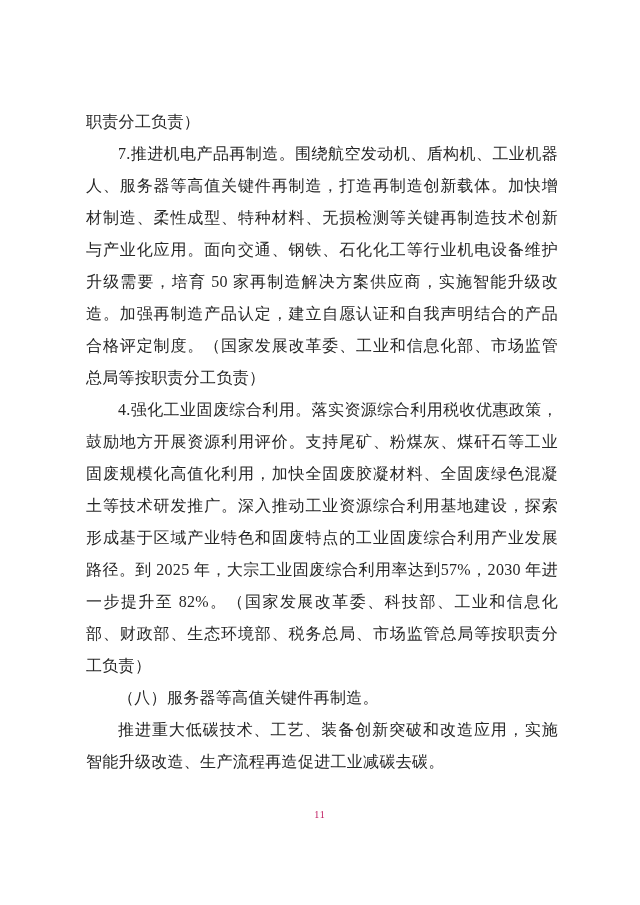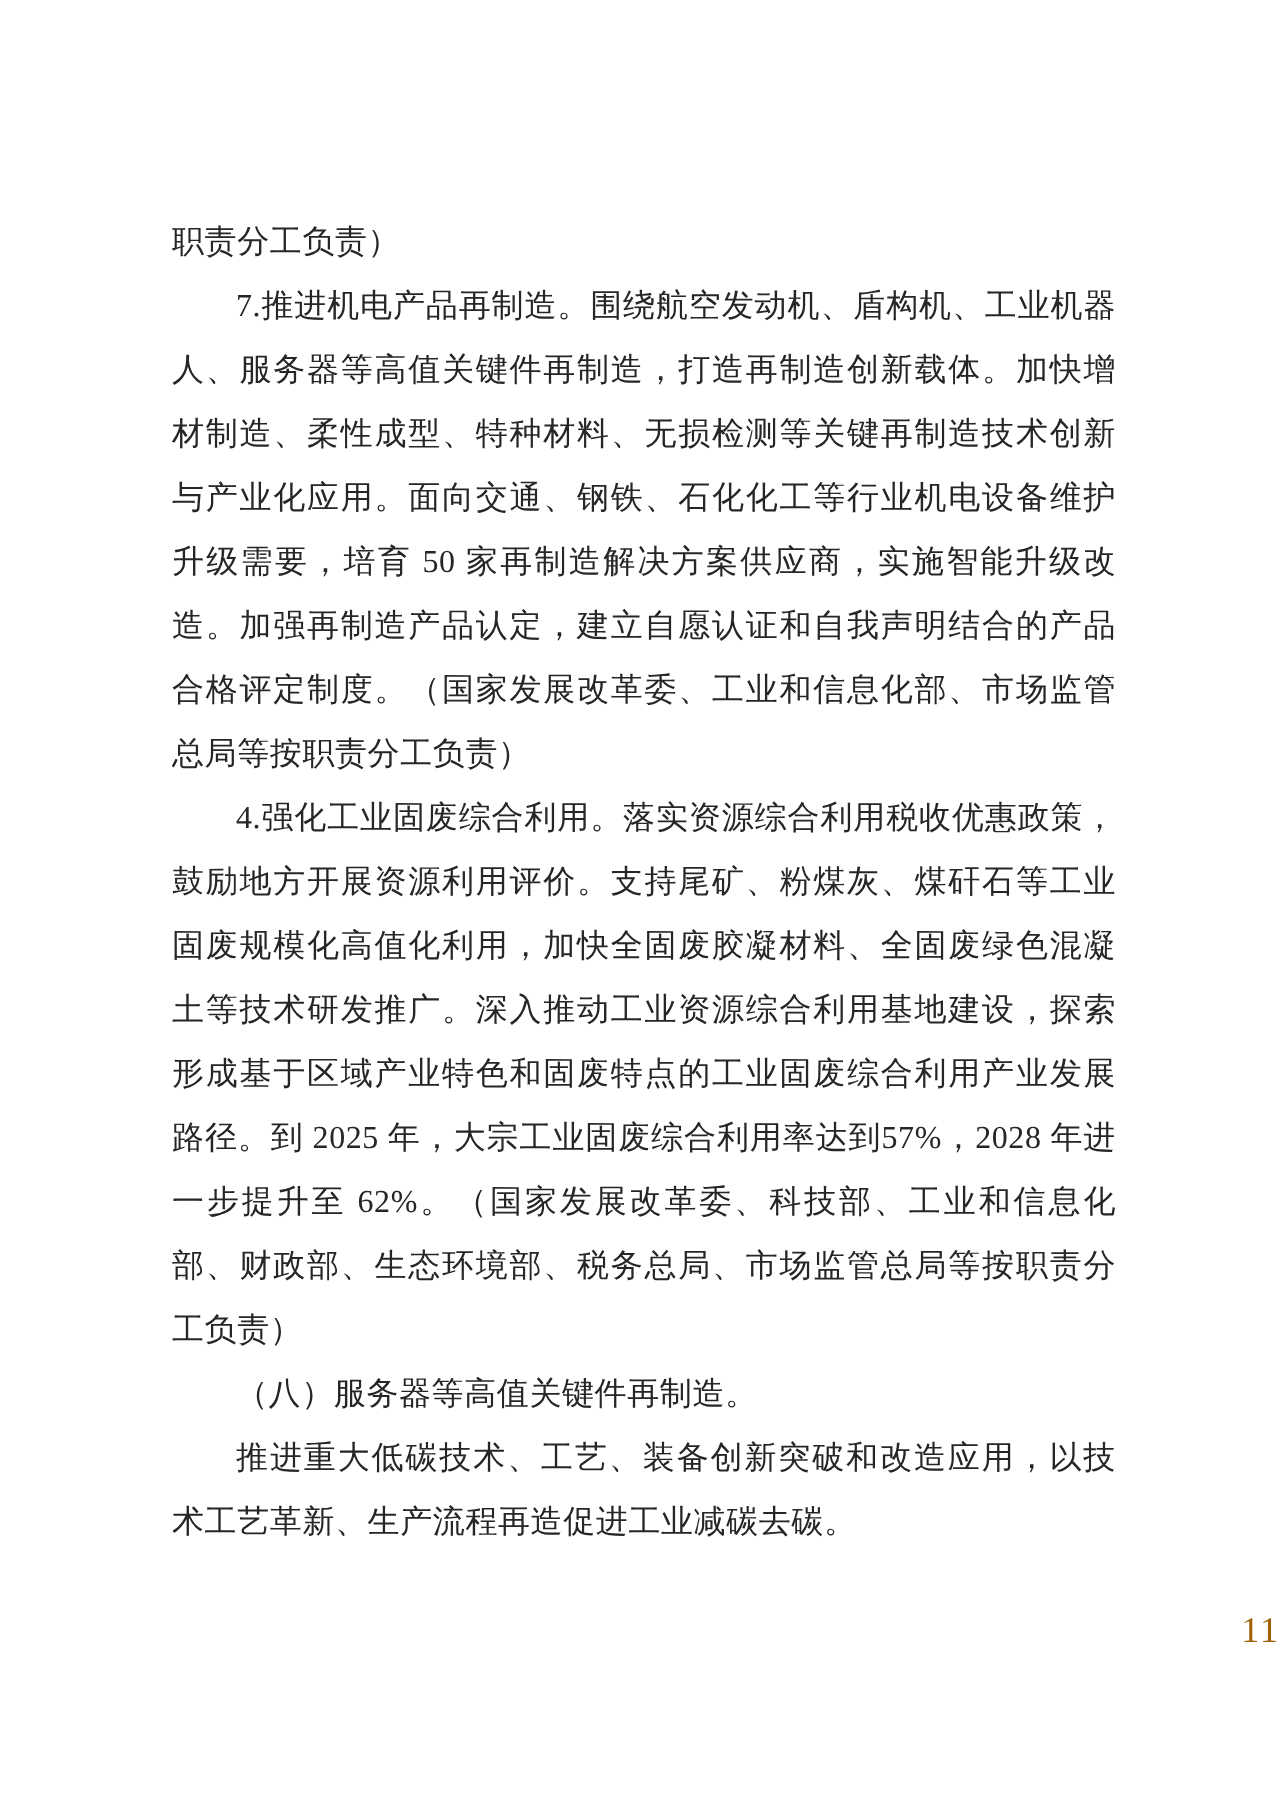--- a/index.html
+++ b/index.html
@@ -32,32 +32,32 @@
     padding: 0;
   }
   .text-block p.indent {
     text-indent: 2em;
   }
   .page-number {
     position: absolute;
     top: 806px;
     left: 0;
     width: 100%;
-    text-align: right;
-    font-size: 18px;
+    text-align: center;
+    font-size: 10px;
     line-height: 18px;
-    color: #a16207;
+    color: #be185d;
     letter-spacing: 1px;
   }
 </style>
 </head>
 <body>
 
 <div class="page">
   <div class="text-block">
       <p>职责分工负责）</p>
       <p class="indent">7.推进机电产品再制造。围绕航空发动机、盾构机、工业机器人、服务器等高值关键件再制造，打造再制造创新载体。加快增材制造、柔性成型、特种材料、无损检测等关键再制造技术创新与产业化应用。面向交通、钢铁、石化化工等行业机电设备维护升级需要，培育 50 家再制造解决方案供应商，实施智能升级改造。加强再制造产品认定，建立自愿认证和自我声明结合的产品合格评定制度。（国家发展改革委、工业和信息化部、市场监管总局等按职责分工负责）</p>
-      <p class="indent">4.强化工业固废综合利用。落实资源综合利用税收优惠政策，鼓励地方开展资源利用评价。支持尾矿、粉煤灰、煤矸石等工业固废规模化高值化利用，加快全固废胶凝材料、全固废绿色混凝土等技术研发推广。深入推动工业资源综合利用基地建设，探索形成基于区域产业特色和固废特点的工业固废综合利用产业发展路径。到 2025 年，大宗工业固废综合利用率达到57%，2028 年进一步提升至 62%。（国家发展改革委、科技部、工业和信息化部、财政部、生态环境部、税务总局、市场监管总局等按职责分工负责）</p>
+      <p class="indent">4.强化工业固废综合利用。落实资源综合利用税收优惠政策，鼓励地方开展资源利用评价。支持尾矿、粉煤灰、煤矸石等工业固废规模化高值化利用，加快全固废胶凝材料、全固废绿色混凝土等技术研发推广。深入推动工业资源综合利用基地建设，探索形成基于区域产业特色和固废特点的工业固废综合利用产业发展路径。到 2025 年，大宗工业固废综合利用率达到57%，2030 年进一步提升至 82%。（国家发展改革委、科技部、工业和信息化部、财政部、生态环境部、税务总局、市场监管总局等按职责分工负责）</p>
       <p class="indent">（八）服务器等高值关键件再制造。</p>
-      <p class="indent">推进重大低碳技术、工艺、装备创新突破和改造应用，以技术工艺革新、生产流程再造促进工业减碳去碳。</p>
+      <p class="indent">推进重大低碳技术、工艺、装备创新突破和改造应用，实施智能升级改造、生产流程再造促进工业减碳去碳。</p>
     </div>
   <div class="page-number">11</div>
 </div>
 
 </body></html>

